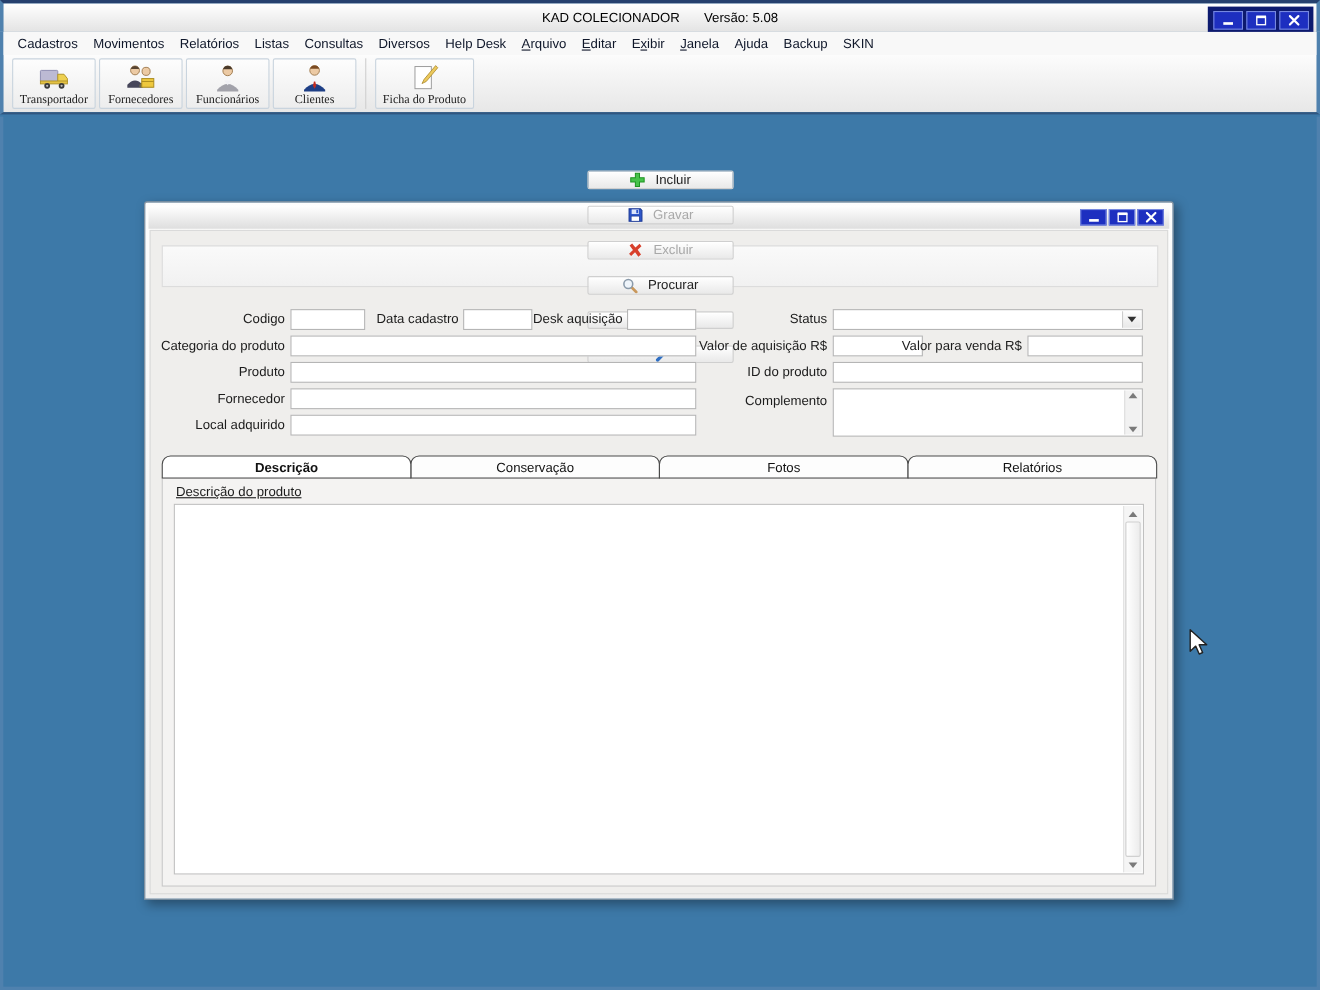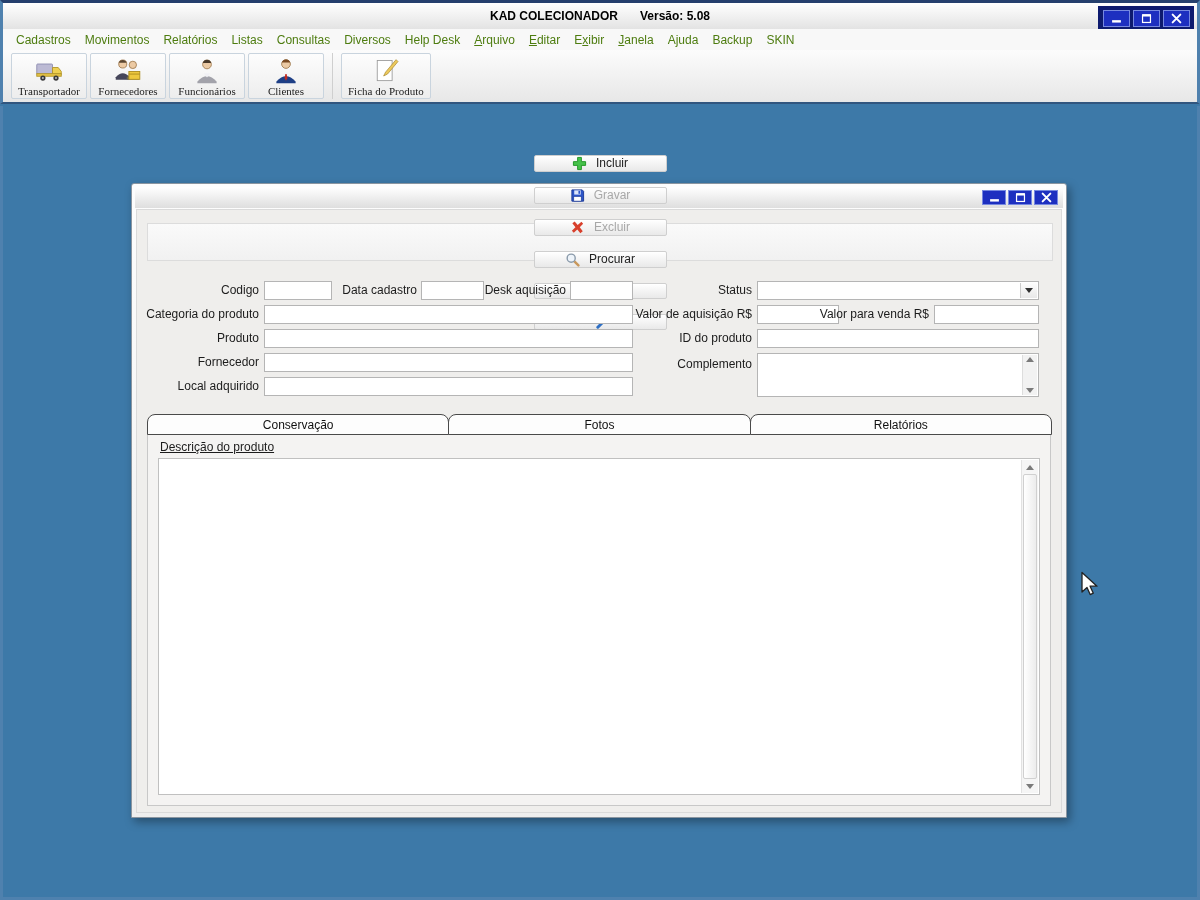--- a/index.html
+++ b/index.html
@@ -10,32 +10,32 @@
   html,body{width:1200px;height:900px;}
   body{position:relative; overflow:hidden; background:var(--c-desktop);
        font-family:"Liberation Sans",sans-serif; -webkit-font-smoothing:antialiased;}
 
   
   .titlebar{position:absolute;left:0;top:0;right:0;height:29px;
     background:linear-gradient(#ffffff,#e3e3e3);
     border-top:3px solid var(--c-topstrip);
     border-left:3px solid var(--c-border); border-right:3px solid var(--c-border);
     display:flex;align-items:center;justify-content:center;}
-  .title-text{display:flex;gap:22px;font-size:12px;font-weight:bold;color:#000;}
+  .title-text{display:flex;gap:22px;font-size:12px;font-weight:normal;color:#000;}
   .controls-backdrop{position:absolute;right:3px;top:3px;width:96px;height:25px;
     background:var(--c-ctrl-bg);display:flex;align-items:center;justify-content:center;gap:3px;}
   .winbtn{width:27px;height:17px;background:var(--c-ctrl);border:1px solid #7688e0;
     display:flex;align-items:center;justify-content:center;cursor:default;}
   .winbtn .ic{display:flex;}
   .dlg-controls .winbtn{width:24px;height:15px;}
 
   .menubar{position:absolute;left:0;top:29px;right:0;height:21px;background:#f8f8f8;
     border-left:3px solid var(--c-border);border-right:3px solid var(--c-border);
     display:flex;align-items:center;padding-left:6px;}
-  .menu-item{font-size:12px;color:#4d7c0f;padding:2px 7px;white-space:nowrap;}
+  .menu-item{font-size:12px;color:#0f172a;padding:2px 7px;white-space:nowrap;}
   .u{text-decoration:underline;}
 
   .toolbar{position:absolute;left:0;top:50px;right:0;height:54px;
     background:linear-gradient(#fcfcfc,#e7e7e7);
     border-left:3px solid var(--c-border);border-right:3px solid var(--c-border);
     border-bottom:2px solid #31567f;
     display:flex;align-items:center;padding-left:8px;gap:3px;}
   .tool-btn{min-width:76px;height:46px;border:1px solid #c9d4de;border-radius:2px;
     background:linear-gradient(#fdfdfd,#ededed);
     display:flex;flex-direction:column;align-items:center;justify-content:flex-end;
@@ -340,20 +340,21 @@
       <div class="mini-scroll">
         <span class="tri-up"></span>
         <span class="tri-down gray"></span>
       </div>
     </div>
 
     <span class="lb lb-local">Local adquirido</span>
     <input class="inp inp-local" value="" style="">
 
     <div class="tabs">
+        <div class="tab active">Descrição</div>
         <div class="tab">Conservação</div>
         <div class="tab">Fotos</div>
         <div class="tab">Relatórios</div>
       </div>
 
     <div class="tab-panel">
       <span class="desc-label">Descrição do produto</span>
       <div class="desc-area">
         <div class="desc-text"></div>
         <div class="vscroll">

